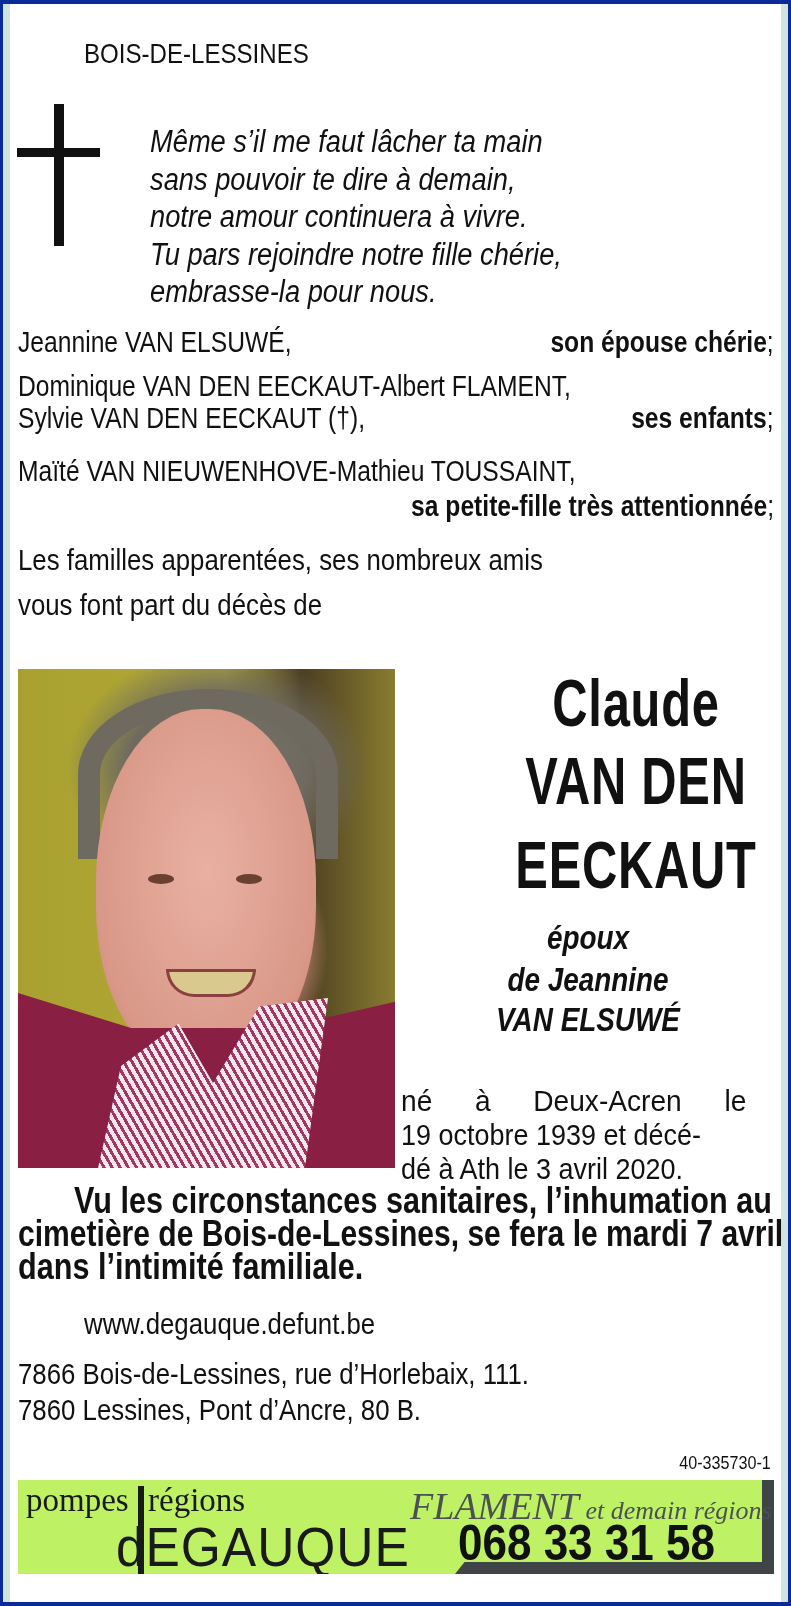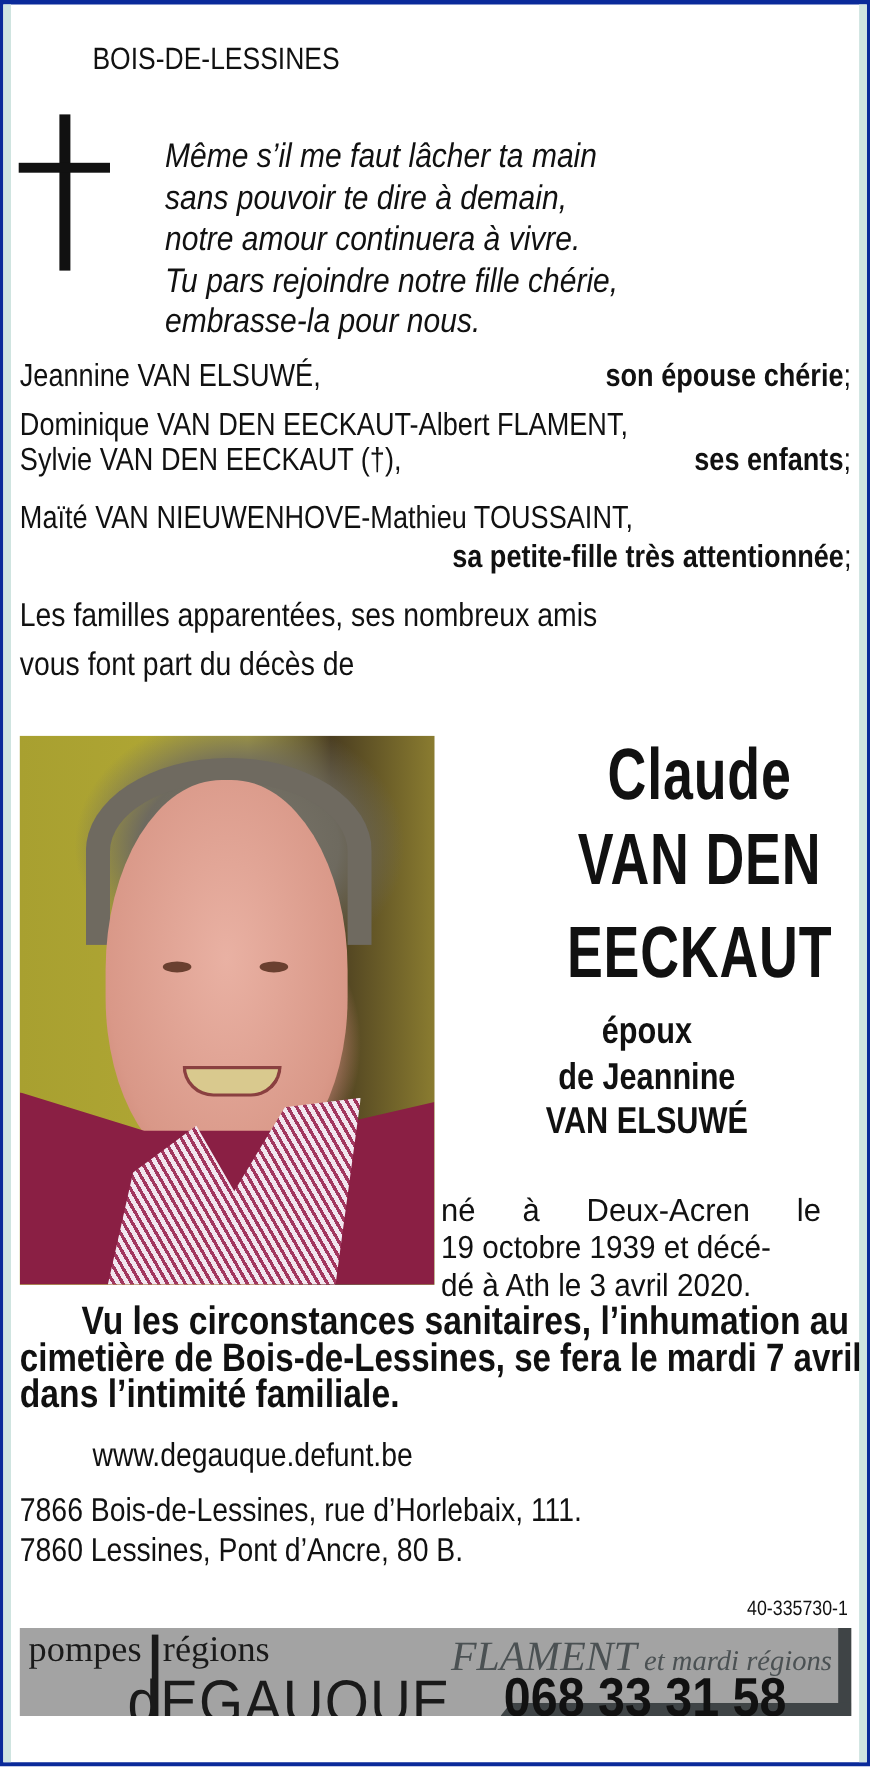--- a/index.html
+++ b/index.html
@@ -50,21 +50,21 @@
   .dates div { white-space:nowrap; }
   .justify { display:flex; justify-content:space-between; transform:scaleX(0.97); transform-origin:left top; }
 
   .notice { position:absolute; left:18px; width:756px; font-size:36px; font-weight:bold; line-height:33px; }
   .notice .nl { white-space:nowrap; transform-origin:left top; }
 
   .website { left:84px; top:1307px; font-size:30px; }
   .addr { left:18px; font-size:30px; }
   .ref { position:absolute; right:20px; top:1452px; font-size:19px; white-space:nowrap; transform:scaleX(0.85); transform-origin:right top; }
 
-  .banner { position:absolute; left:18px; top:1480px; width:756px; height:80px; background:#a3a3a3; overflow:hidden; }
+  .banner { position:absolute; left:18px; top:1480px; width:756px; height:94px; background:#bef264; overflow:hidden; }
   .banner .shade { position:absolute; right:0; top:0; width:12px; height:94px; background:#3f4446; }
   .banner .shade-b { position:absolute; left:437px; bottom:0; width:319px; height:12px; background:#3f4446; clip-path:polygon(3% 0, 100% 0, 100% 100%, 0 100%); }
   .brand-pompes { position:absolute; left:8px; top:2px; font-family:"Liberation Serif", serif; font-size:33px; color:#1a1a1a; }
   .brand-bar { position:absolute; left:120px; top:6px; width:6px; height:88px; background:#1a1a1a; }
   .brand-fun { position:absolute; left:130px; top:2px; font-family:"Liberation Serif", serif; font-size:33px; color:#1a1a1a; }
   .brand-name { position:absolute; left:98px; top:34px; font-size:56px; color:#1a1a1a; letter-spacing:1px; transform:scaleX(0.92); transform-origin:left top; white-space:nowrap; }
   .region { position:absolute; left:392px; top:4px; white-space:nowrap; font-family:"Liberation Serif", serif; font-style:italic; color:#4b5153; }
   .region .r-big { font-size:38px; }
   .region .r-small { font-size:26px; }
   .phone { position:absolute; left:440px; top:34px; font-size:50px; font-weight:bold; color:#111; white-space:nowrap; transform:scaleX(0.88); transform-origin:left top; }
@@ -120,21 +120,21 @@
   <div class="mouth"></div>
   <div class="sweater"></div>
   <div class="collar"></div>
 </div>
 
 <div class="deceased" style="top:670px;margin-left:48px;">
   <span class="big" style="height:78px;">Claude</span>
   <span class="big" style="height:84px;">VAN DEN</span>
   <span class="big" style="height:88px;">EECKAUT</span>
 </div>
-<div class="deceased" style="top:920px;">
+<div class="deceased" style="top:920px;font-style:italic;">
   <span class="mid" style="height:42px;">époux</span>
   <span class="mid" style="height:40px;">de Jeannine</span>
   <span class="mid">VAN ELSUWÉ</span>
 </div>
 
 <div class="dates" style="top:1084px;">
   <div class="justify">
     <span>né</span>
     <span>à</span>
     <span>Deux-Acren</span>
@@ -156,15 +156,15 @@
 
 <div class="ref">40-335730-1</div>
 
 <div class="banner">
   <div class="shade"></div>
   <div class="shade-b"></div>
   <span class="brand-pompes">pompes</span>
   <span class="brand-bar"></span>
   <span class="brand-fun">régions</span>
   <span class="brand-name">dEGAUQUE</span>
-  <span class="region"><span class="r-big">FLAMENT</span><span class="r-small"> et mardi régions</span></span>
+  <span class="region"><span class="r-big">FLAMENT</span><span class="r-small"> et demain régions</span></span>
   <span class="phone">068 33 31 58</span>
 </div>
 
 </body></html>

